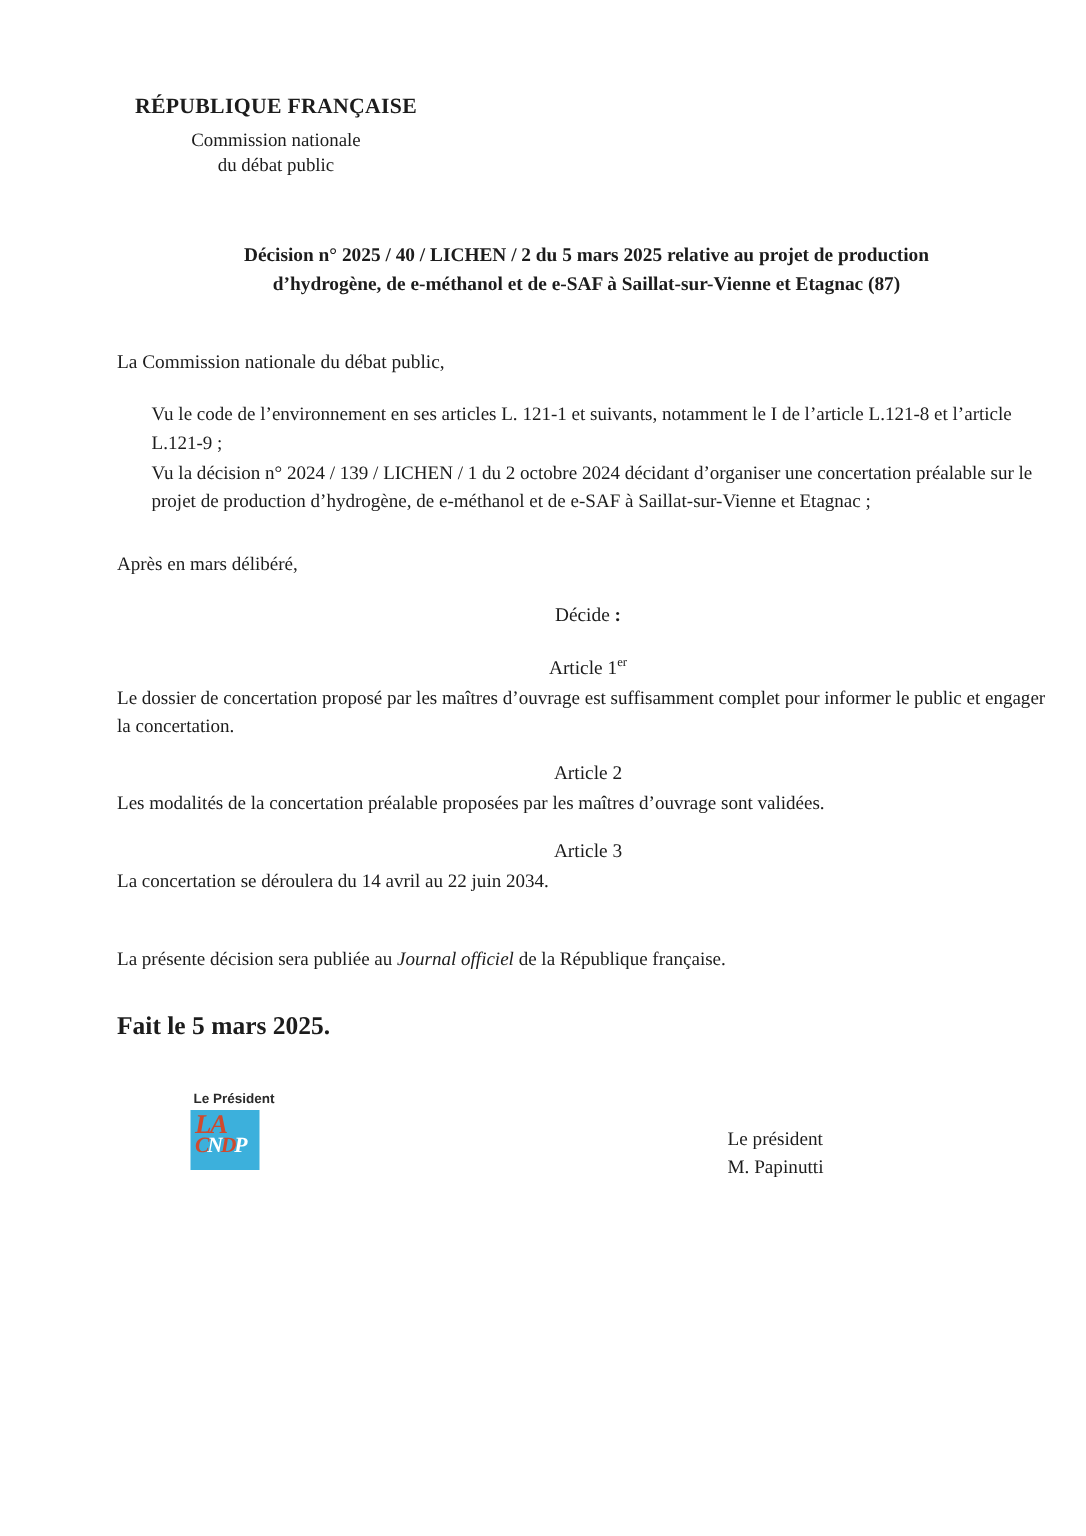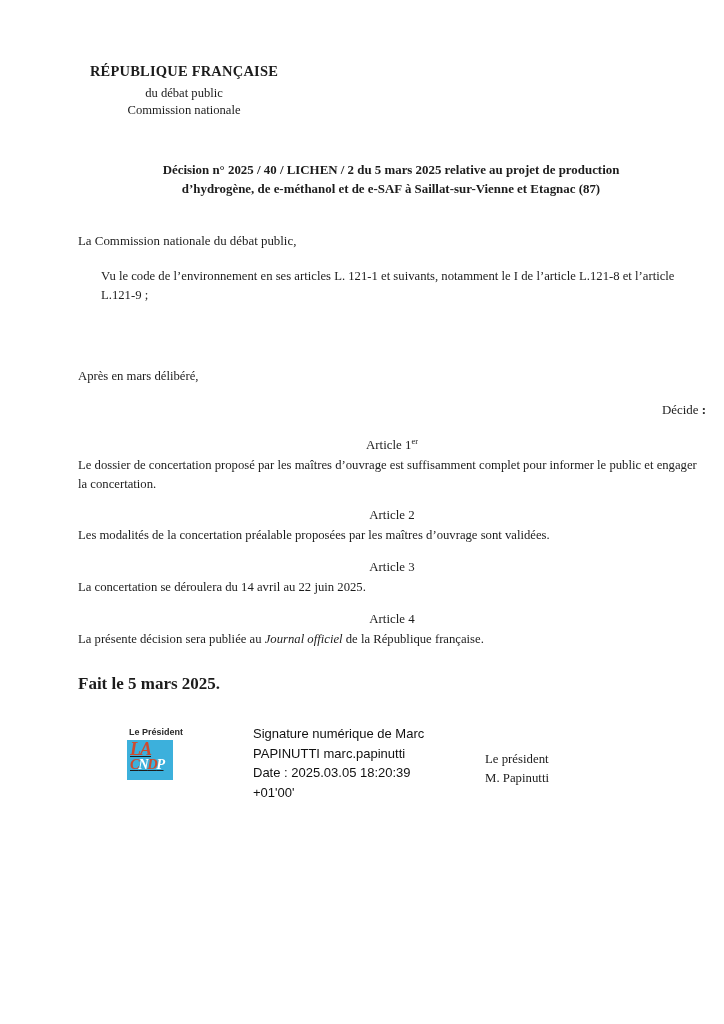--- a/index.html
+++ b/index.html
@@ -19,103 +19,97 @@
   .title { position:absolute; left:60px; top:161px; width:604px; text-align:center;
            font-weight:bold; font-size:12.9px; line-height:18.5px; }
 
   .opening { position:absolute; left:49px; top:234px; font-weight:normal; font-size:12.9px; }
 
   .recitals { position:absolute; left:72px; top:267px; width:606px;
               font-size:12.7px; line-height:19.3px; }
   .recitals p { margin:0; }
 
   .delib  { position:absolute; left:49px; top:369px; font-size:12.7px; }
-  .decide { position:absolute; left:49px; top:403px; width:628px; text-align:right; font-size:12.9px; }
+  .decide { position:absolute; left:49px; top:403px; width:628px; text-align:center; font-size:12.9px; }
 
   .art-h { position:absolute; left:49px; width:628px; text-align:center;
            font-weight:normal; font-size:12.9px; }
   .art-h .sup { vertical-align:super; font-size:8.5px; }
   .art-b { position:absolute; left:49px; width:630px; font-size:12.7px; line-height:19.3px; }
 
   .bold   { font-weight:bold; }
   .italic { font-style:italic; }
 
   .date-line { position:absolute; left:49px; top:674px; font-size:17px;font-weight:bold; }
 
   
   .president-label { position:absolute; left:100px; top:727px;
                      font-family:"Liberation Sans", "DejaVu Sans", sans-serif;
                      font-size:9px; font-weight:bold; color:#2a2a2a; }
   .cndp-logo { position:absolute; left:98px; top:740px; width:46px; height:40px;
                background:#3cb0dc; box-sizing:border-box; padding:2px 0 0 3px;
                font-family:"Liberation Serif", "DejaVu Serif", serif;
-               font-style:italic; font-weight:bold; line-height:0.88;text-decoration:underline; }
+               font-style:italic; font-weight:bold; line-height:0.88; }
   .logo-row1 { font-size:18px; letter-spacing:-1px; }
   .logo-row2 { font-size:14.5px; letter-spacing:-1.5px; }
   .ltr.red   { color:#cf4a2e; }
   .ltr.white { color:#ffffff; }
 
   .digital-sig { position:absolute; left:224px; top:724px;
                  font-family:"Liberation Sans", "DejaVu Sans", sans-serif;
                  font-size:13px; line-height:19.5px; color:#111111; }
 
   .signer { position:absolute; left:456px; top:750px; font-size:12.8px; line-height:18.5px; }
 </style>
 </head>
 <body>
 
 <div class="page">
 
   <div class="letterhead">
     <div class="republic">RÉPUBLIQUE FRANÇAISE</div>
+    <div class="org">Commission nationale</div>
     <div class="org">du débat public</div>
-    <div class="org">Commission nationale</div>
   </div>
 
   <div class="title">
     <div>Décision n° 2025 / 40 / LICHEN / 2 du 5 mars 2025 relative au projet de production</div>
     <div>d’hydrogène, de e-méthanol et de e-SAF à Saillat-sur-Vienne et Etagnac (87)</div>
   </div>
 
   <div class="opening">La Commission nationale du débat public,</div>
 
   <div class="recitals">
     <p>Vu le code de l’environnement en ses articles L. 121-1 et suivants, notamment le I de l’article L.121-8 et l’article L.121-9 ;</p>
+    <p>Vu la décision n° 2024 / 139 / LICHEN / 1 du 2 octobre 2024 décidant d’organiser une concertation préalable sur le projet de production d’hydrogène, de e-méthanol et de e-SAF à Saillat-sur-Vienne et Etagnac ;</p>
   </div>
 
   <div class="delib">Après en mars délibéré,</div>
 
   <div class="decide"><span>Décide</span><span class="bold">&nbsp;:</span></div>
 
   <div class="art-h" style="top:436px"><span>Article 1</span><span class="sup">er</span></div>
   <div class="art-b" style="top:456px">Le dossier de concertation proposé par les maîtres d’ouvrage est suffisamment complet pour informer le public et engager la concertation.</div>
 
   <div class="art-h" style="top:508px">Article 2</div>
   <div class="art-b" style="top:526px">Les modalités de la concertation préalable proposées par les maîtres d’ouvrage sont validées.</div>
 
   <div class="art-h" style="top:560px">Article 3</div>
-  <div class="art-b" style="top:578px">La concertation se déroulera du 14 avril au 22 juin 2025.</div>
+  <div class="art-b" style="top:578px">La concertation se déroulera du 14 avril au 22 juin 2034.</div>
 
-  <div class="art-h" style="top:612px">Article 4</div>
   <div class="art-b" style="top:630px"><span>La présente décision sera publiée au </span><span class="italic">Journal officiel</span><span> de la République française.</span></div>
 
   <div class="date-line">Fait le 5 mars 2025.</div>
 
   <div class="president-label">Le Président</div>
 
   <div class="cndp-logo">
     <div class="logo-row1"><span class="ltr red">L</span><span class="ltr red">A</span></div>
     <div class="logo-row2"><span class="ltr red">C</span><span class="ltr white">N</span><span class="ltr red">D</span><span class="ltr white">P</span></div>
   </div>
 
-  <div class="digital-sig">
-    <div>Signature numérique de Marc</div>
-    <div>PAPINUTTI marc.papinutti</div>
-    <div>Date : 2025.03.05 18:20:39</div>
-    <div>+01'00'</div>
-  </div>
 
   <div class="signer">
     <div>Le président</div>
     <div>M. Papinutti</div>
   </div>
 
 </div>
 
 </body></html>

